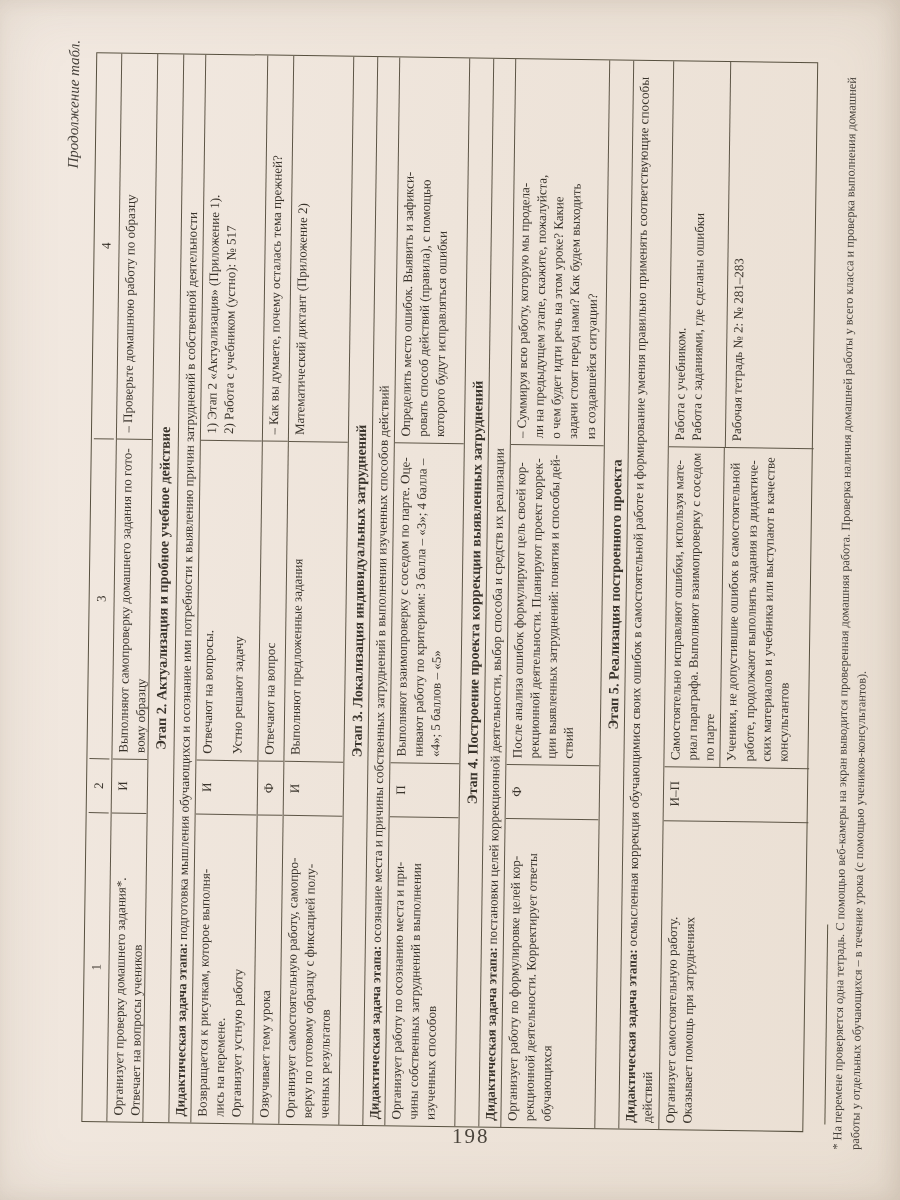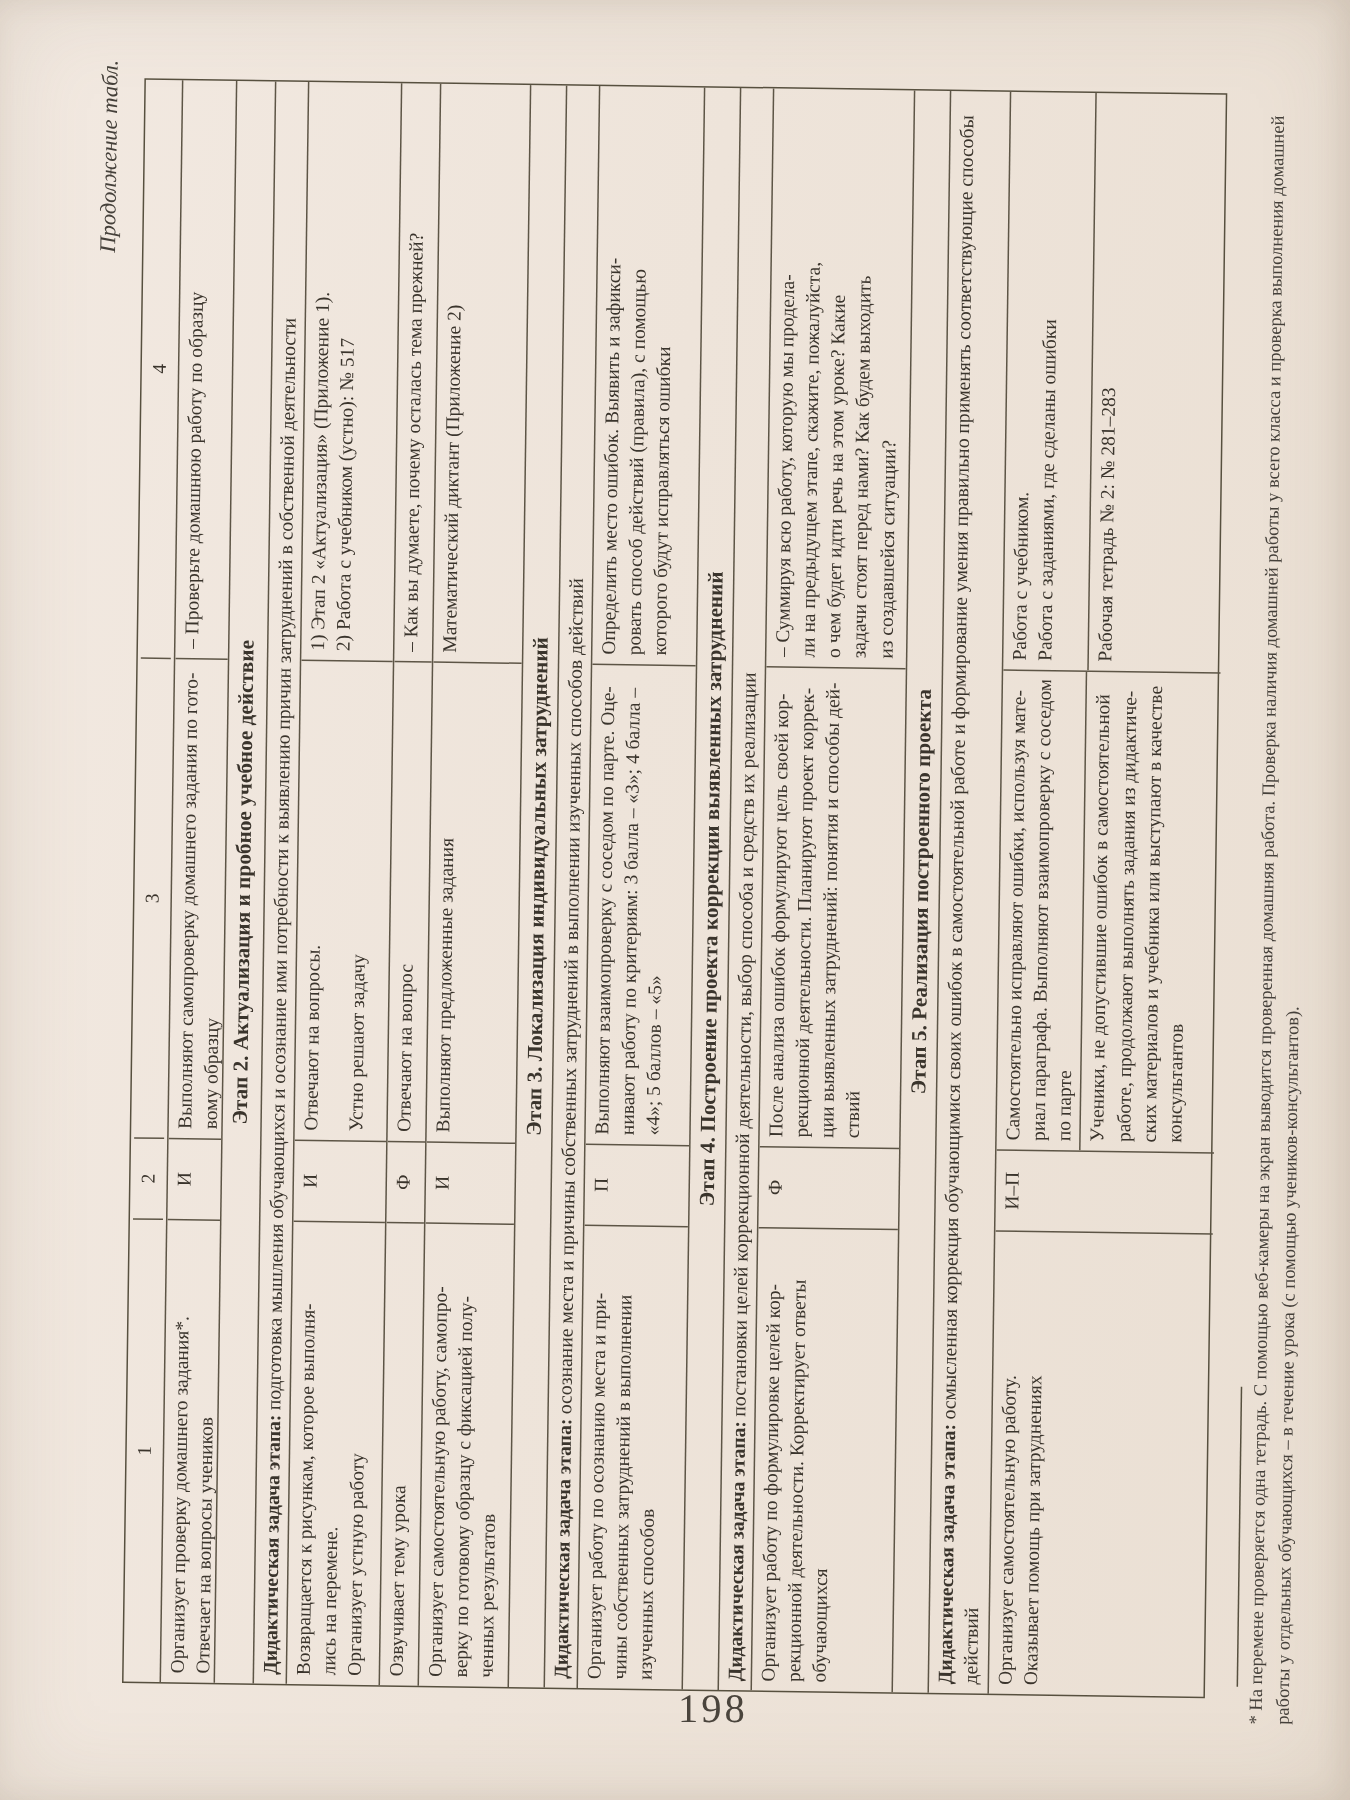--- a/index.html
+++ b/index.html
@@ -46,21 +46,21 @@
   .gap{margin-top:13px;}
   .nopad{padding:0;display:flex;flex-direction:column;}
   .sub{padding:2px 6px;box-sizing:border-box;}
   .sub + .sub{border-top:1px solid #5d5546;}
   .fn-rule{position:absolute;left:65px;top:776px;width:200px;height:1px;background:#57503f;}
   .fn{position:absolute;left:40px;width:1090px;font-size:12.3px;color:#45403a;white-space:nowrap;overflow:hidden;}
   .fn1{top:782px;}
   .fn2{top:800px;}
   .pageno{
     position:absolute;left:452px;top:1124px;
-    font-size:27px;letter-spacing:2px;color:#4a443c;text-align:center;
+    font-size:21px;letter-spacing:2px;color:#4a443c;text-align:center;
   }
 </style>
 </head>
 <body>
 
 <div class="page">
 
   <div class="rot">
 
     <div class="cont-label">Продолжение табл.</div>

